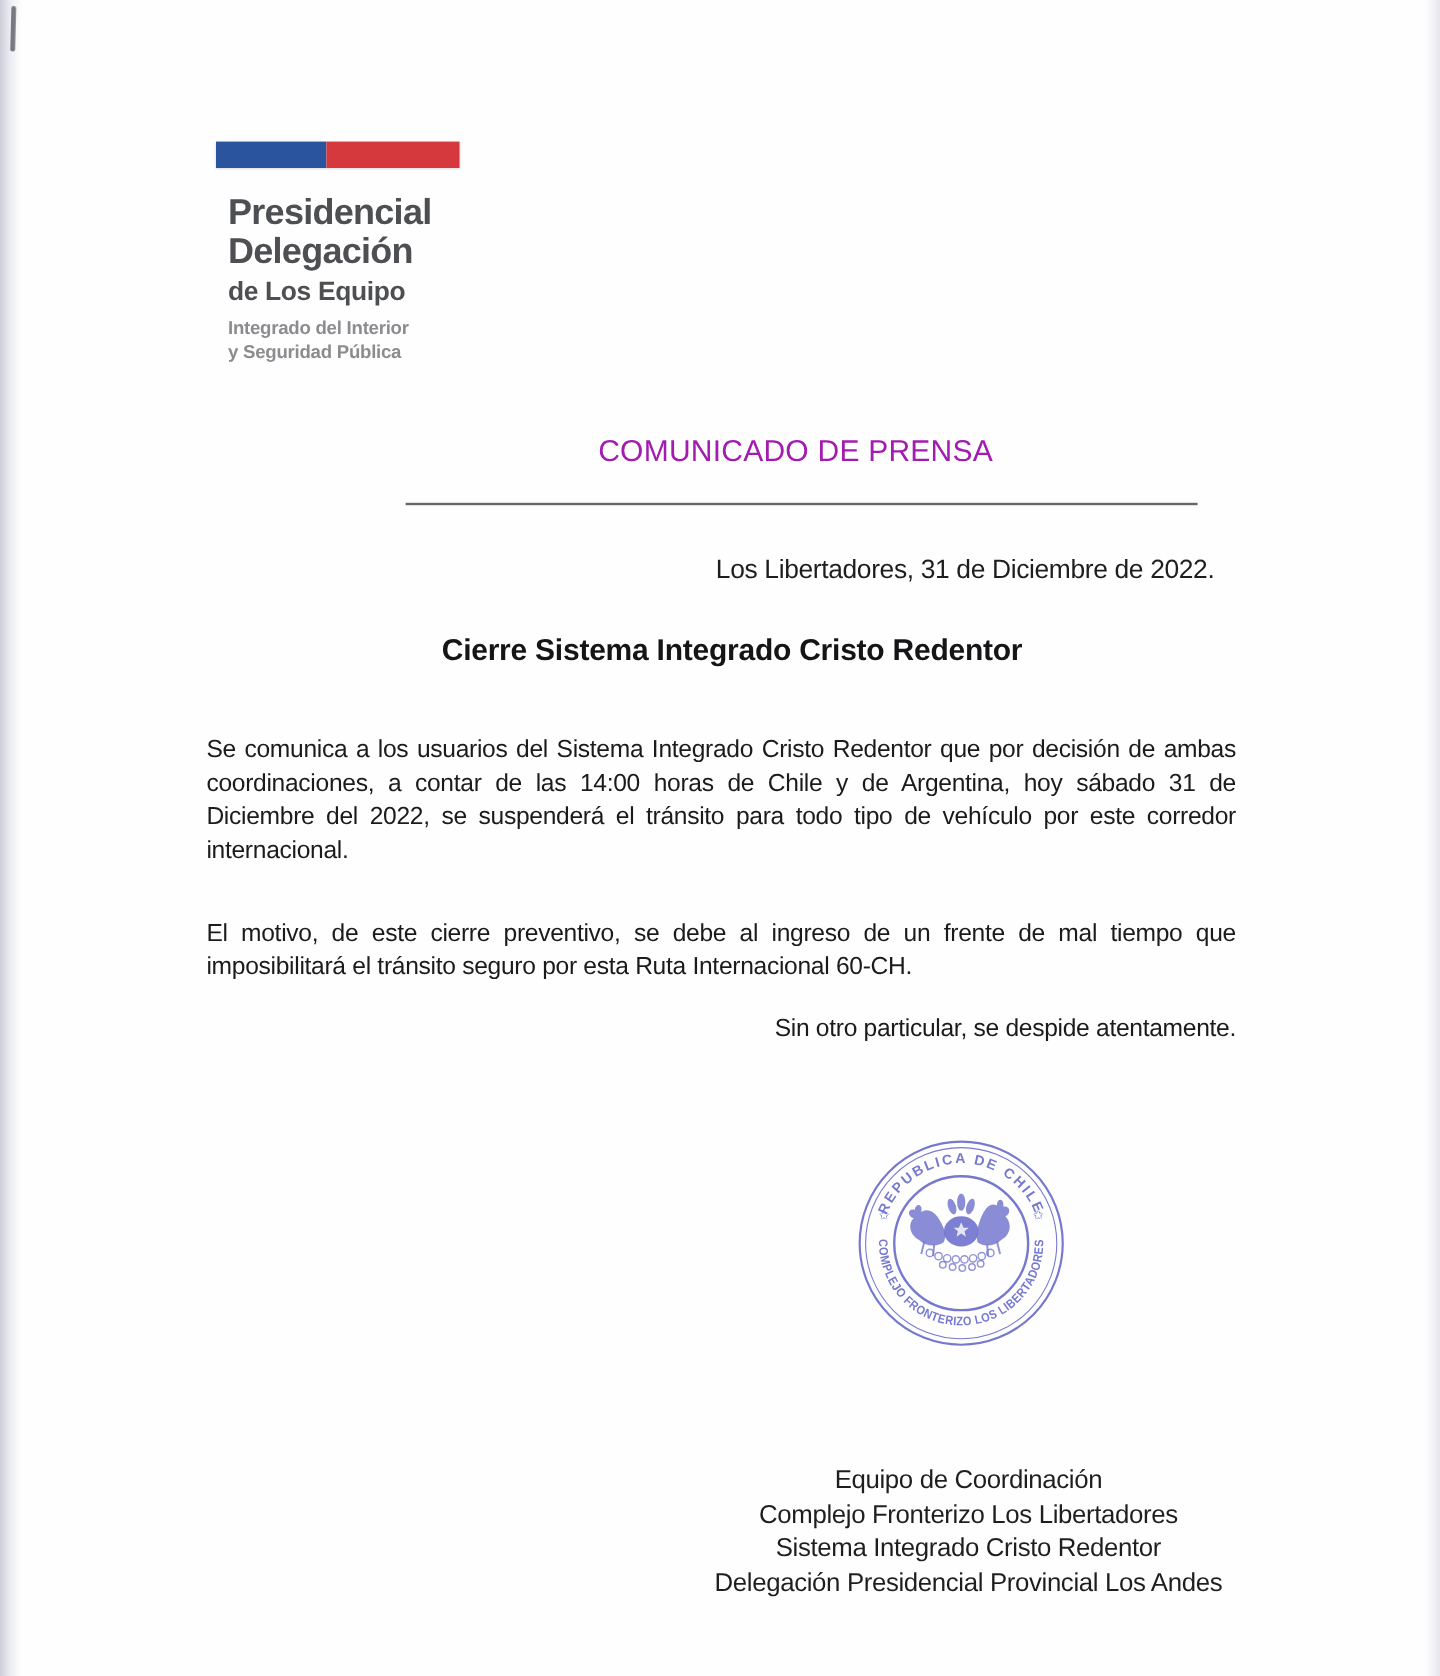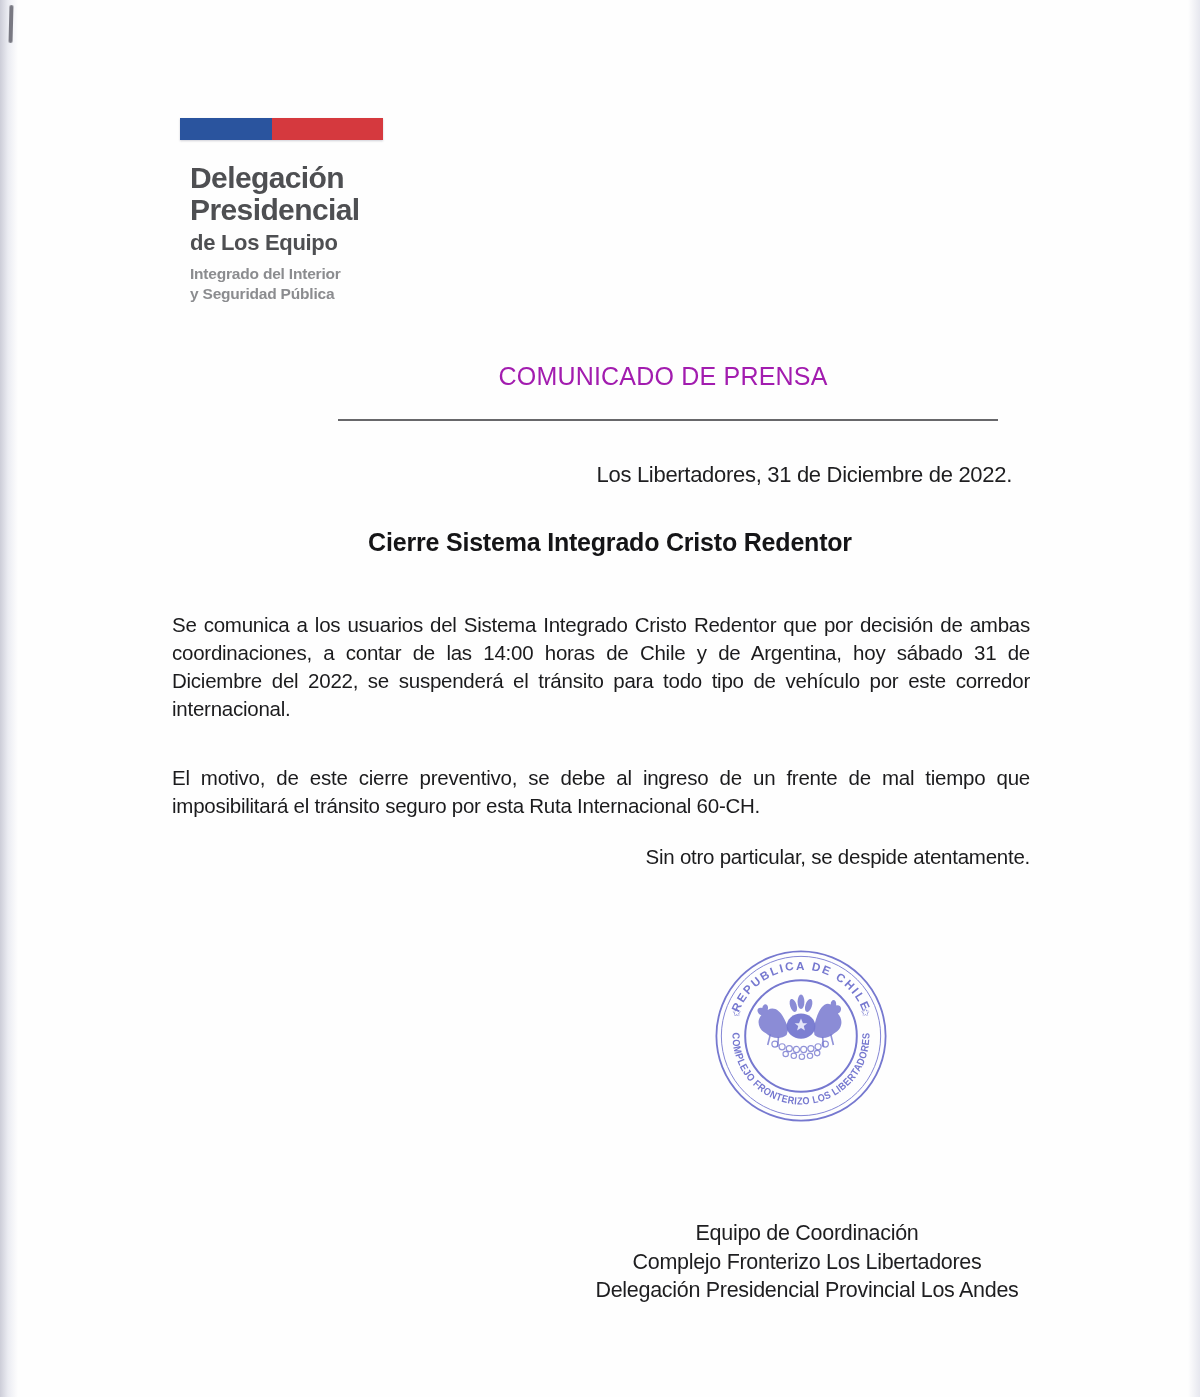--- a/index.html
+++ b/index.html
@@ -111,22 +111,22 @@
   <div class="scan-edge-left"></div>
   <div class="scan-edge-right"></div>
   <div class="scan-mark"></div>
 
   <div class="logo">
     <div class="flag-bar">
       <span class="flag-blue"></span>
       <span class="flag-red"></span>
     </div>
     <div class="logo-main">
+      <div>Presidencial</div>
       <div>Delegación</div>
-      <div>Presidencial</div>
     </div>
     <div class="logo-sub">de Los Equipo</div>
     <div class="logo-ministry">
       <div>Integrado del Interior</div>
       <div>y Seguridad Pública</div>
     </div>
   </div>
 
   <div class="doc-title">COMUNICADO DE PRENSA</div>
   <div class="title-rule"></div>
@@ -183,16 +183,17 @@
             <circle cx="10" cy="22" r="3"></circle>
           <circle cx="18" cy="19" r="3"></circle>
         </g>
       </g>
     </g>
   </svg>
 
   <div class="signature">
     <div>Equipo de Coordinación</div>
     <div>Complejo Fronterizo Los Libertadores</div>
+    <div>Sistema Integrado Cristo Redentor</div>
     <div>Delegación Presidencial Provincial Los Andes</div>
   </div>
 
 </div>
 
 </body></html>

